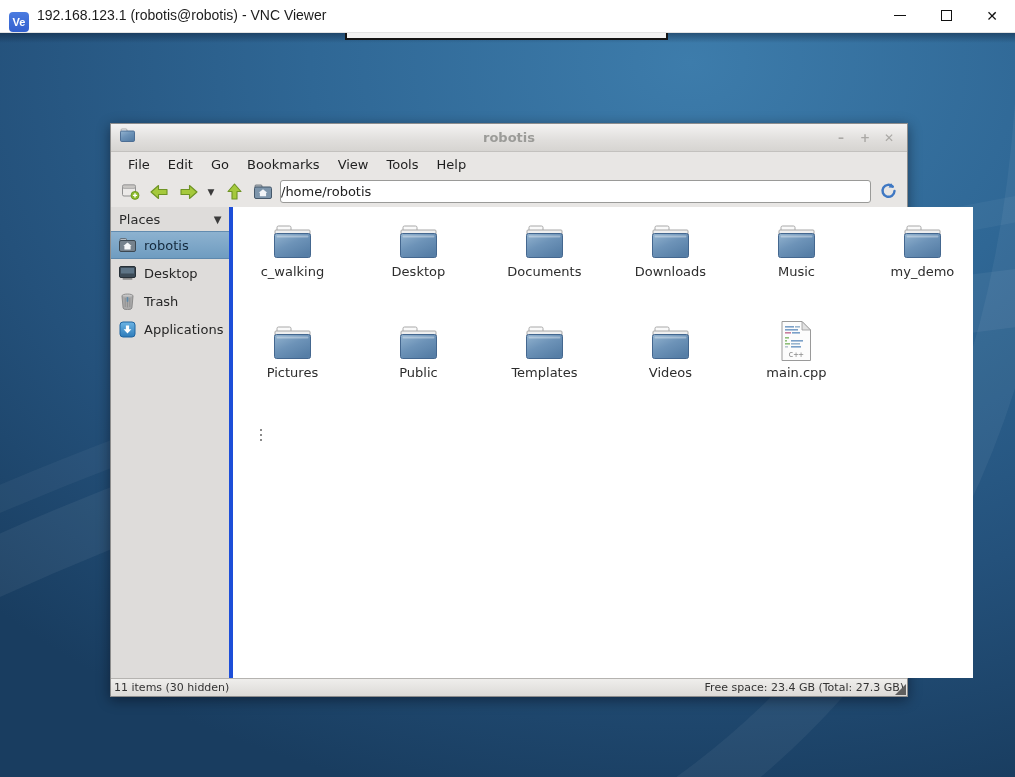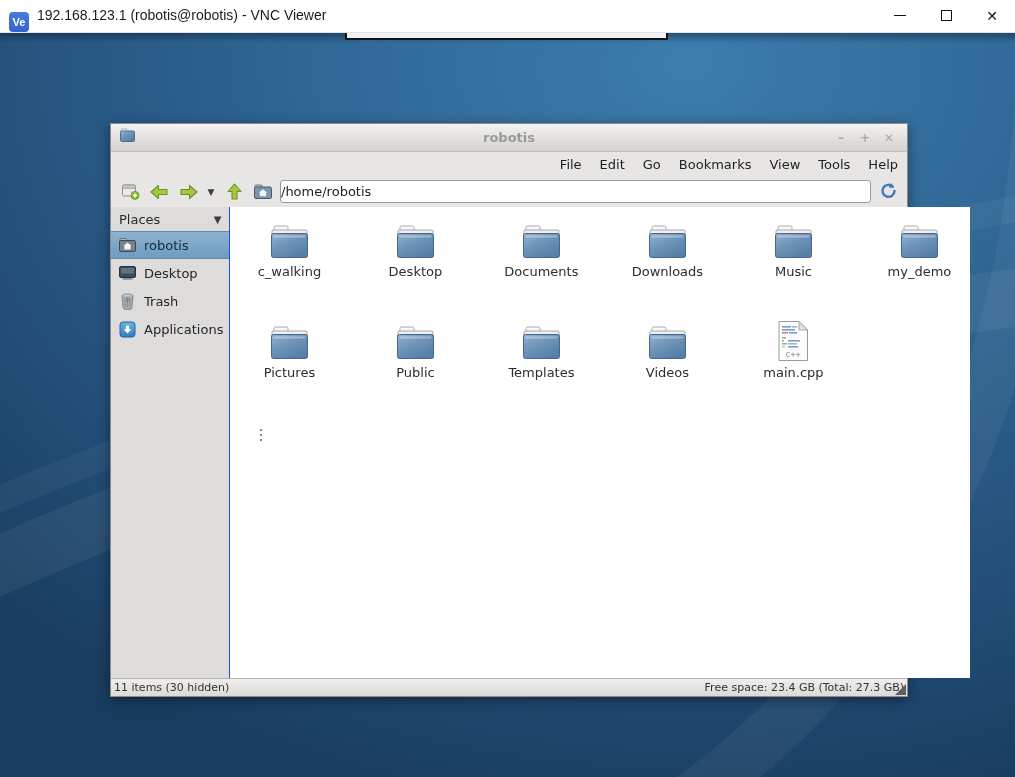--- a/index.html
+++ b/index.html
@@ -35,31 +35,31 @@
     display:flex; flex-direction:column; }
 
   .fm-titlebar { height:28px; background:linear-gradient(180deg,#f4f3f2 0%,#e0dedc 60%,#d6d4d1 100%);
     border-bottom:1px solid #c3c1be; display:flex; align-items:center; position:relative; }
   .fm-title-icon { margin-left:8px; }
   .fm-title { position:absolute; left:0; right:0; text-align:center; font-weight:bold; font-size:13px; color:#9b9b98; }
   .fm-tb-controls { margin-left:auto; display:flex; gap:4px; padding-right:8px; position:relative; }
   .fm-tb-btn { width:20px; height:20px; display:flex; align-items:center; justify-content:center;
     color:#aaa8a5; font-size:12px; font-weight:bold; }
 
-  .fm-menubar { height:24px; display:flex; align-items:center; padding-left:8px;justify-content:flex-end; }
+  .fm-menubar { height:24px; display:flex; align-items:center; padding-left:8px; }
   .fm-menu-item { padding:3px 9px; font-size:13px; color:#1f1f1f; border-radius:2px; }
 
   .fm-toolbar { height:31px; display:flex; align-items:center; padding:0 7px; gap:5px; }
   .tool-btn { height:24px; min-width:24px; display:flex; align-items:center; justify-content:center; border-radius:3px; }
   .tool-dd { font-size:9px; color:#3a3a3a; min-width:12px; }
   .path-entry { flex:1; height:23px; background:#fff; border:1px solid #9a9a98; border-radius:3px;
     font:13px "DejaVu Sans",sans-serif; color:#222; padding:0 0; outline:none; }
 
   .fm-body { flex:1; display:flex; min-height:0; position:relative; }
-  .fm-sidebar { width:136px; background:#dedcda; border-right:1px solid #1d4ed8; display:flex; flex-direction:column; }
+  .fm-sidebar { width:136px; background:#dedcda; border-right:4px solid #1d4ed8; display:flex; flex-direction:column; }
   .sb-header { height:24px; display:flex; align-items:center; padding:0 8px; font-size:13px; color:#2a2a2a; }
   .sb-header-arrow { margin-left:auto; font-size:10px; color:#3c3c3c; }
   .sb-item { height:28px; display:flex; align-items:center; gap:7px; padding:0 6px; font-size:13px; color:#262626; }
   .sb-item.selected { background:linear-gradient(180deg,#8db2d0,#6f9cc0); border-top:1px solid #628cb0;
     border-bottom:1px solid #5d88ad; color:#14293d; }
   .sb-icon { width:20px; height:18px; display:flex; align-items:center; justify-content:center; flex:0 0 auto; }
 
   .fm-files { flex:1; background:#ffffff; padding:10px 0 0 8px;
     display:grid; grid-template-columns:repeat(6,102px); grid-auto-rows:77px; align-content:start;gap:24px; }
   .file-cell { display:flex; flex-direction:column; align-items:center; }

